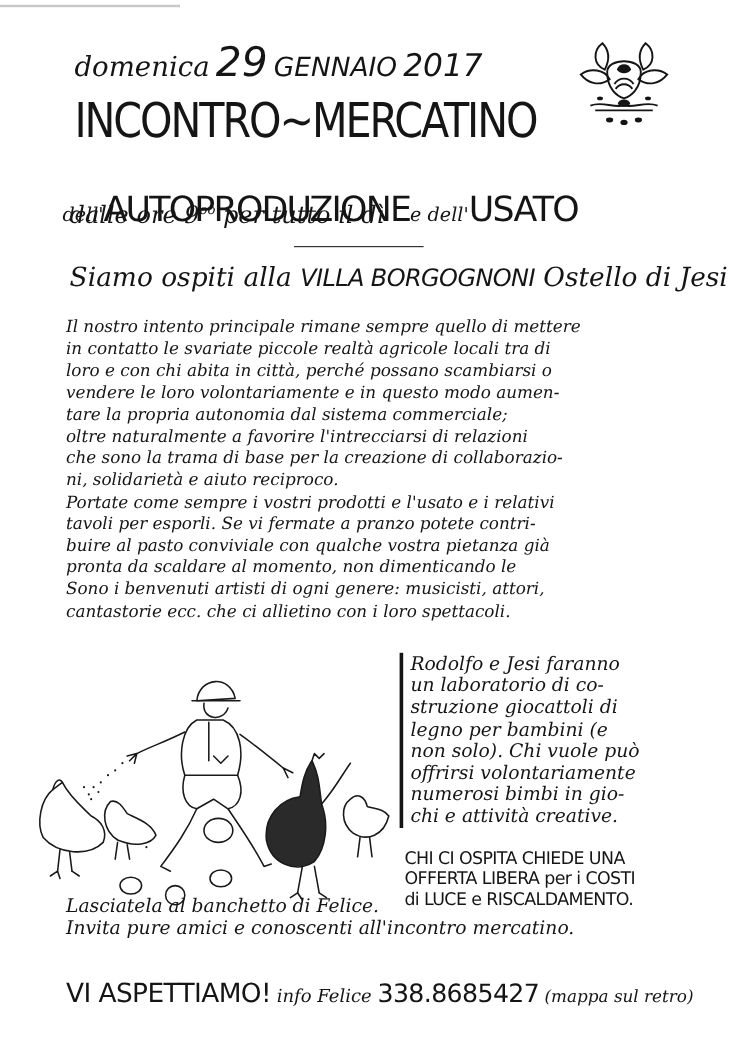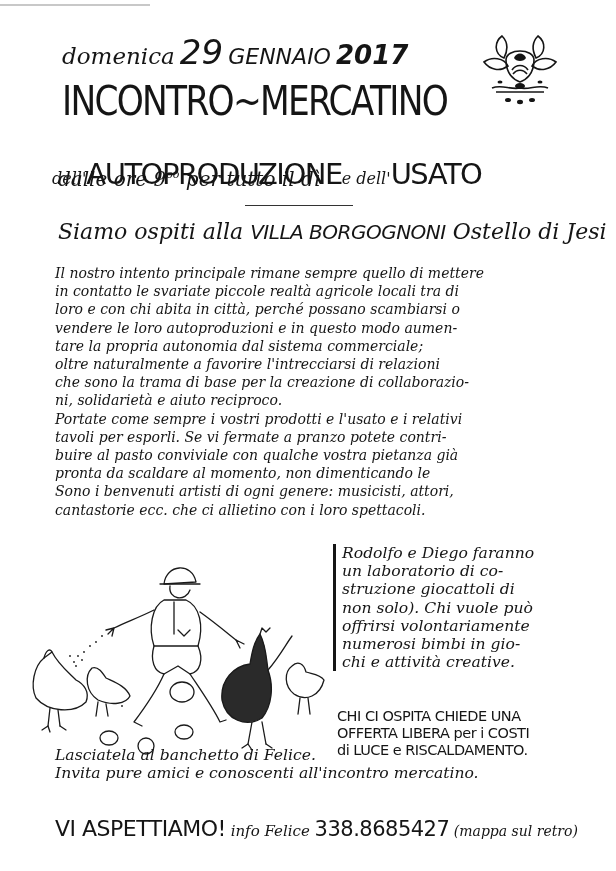--- a/index.html
+++ b/index.html
@@ -9,21 +9,21 @@
   }
   .scan-edge { position: absolute; left: 0; top: 4px; width: 150px; height: 2px; background: #c8c8c8; }
   .hand { font-family: "DejaVu Serif", serif; font-style: italic; color: #151515; }
   .caps { font-family: "DejaVu Sans", sans-serif; color: #151515; letter-spacing: -0.5px; }
   .abs { position: absolute; white-space: nowrap; }
 
   #date-line { left: 62px; top: 32px; }
   #date-line .day { font-size: 23px; }
   #date-line .num { font-size: 34px; font-family: "DejaVu Sans", sans-serif; font-weight: normal; }
   #date-line .month { font-size: 22px; font-family: "DejaVu Sans", sans-serif; letter-spacing: 0px; }
-  #date-line .year { font-size: 26px; font-family: "DejaVu Sans", sans-serif; font-weight: bold; }
+  #date-line .year { font-size: 26px; font-family: "DejaVu Sans", sans-serif; }
 
   #title { left: 62px; top: 78px; font-size: 40px; letter-spacing: -2px; transform: scaleX(0.86); transform-origin: left; }
   #subtitle { left: 52px; top: 133px; margin-top: 24px; }
   #subtitle .small { font-size: 16px; }
   #subtitle .big { font-size: 29px; letter-spacing: -1.5px; }
   #hours { left: 58px; top: 167px; font-size: 20px; }
   #hours sup { font-size: 11px; }
   #rule { position: absolute; left: 245px; top: 205px; width: 108px; height: 1px; background: #333; }
 
   #venue { left: 58px; top: 219px; font-size: 22px; }
@@ -97,21 +97,21 @@
 <div id="rule"></div>
 
 <div id="venue" class="abs hand">
   <span>Siamo ospiti alla </span><span class="caps">VILLA BORGOGNONI</span><span> Ostello di Jesi</span>
 </div>
 
 <div id="body-text" class="hand">
   <span class="line">Il nostro intento principale rimane sempre quello di mettere</span>
   <span class="line">in contatto le svariate piccole realtà agricole locali tra di</span>
   <span class="line">loro e con chi abita in città, perché possano scambiarsi o</span>
-  <span class="line">vendere le loro autoproduzioni e in questo modo aumen-</span>
+  <span class="line">vendere le loro volontariamente e in questo modo aumen-</span>
   <span class="line">tare la propria autonomia dal sistema commerciale;</span>
   <span class="line">oltre naturalmente a favorire l'intrecciarsi di relazioni</span>
   <span class="line">che sono la trama di base per la creazione di collaborazio-</span>
   <span class="line">ni, solidarietà e aiuto reciproco.</span>
   <span class="line">Portate come sempre i vostri prodotti e l'usato e i relativi</span>
   <span class="line">tavoli per esporli.  Se vi fermate a pranzo potete contri-</span>
   <span class="line">buire al pasto conviviale con qualche vostra pietanza già</span>
   <span class="line">pronta da scaldare al momento, non dimenticando le</span>
   <span class="line">Sono i benvenuti artisti di ogni genere: musicisti, attori,</span>
   <span class="line">cantastorie ecc. che ci allietino con i loro spettacoli.</span>
@@ -171,23 +171,24 @@
     <path d="M254 114 C266 100 272 88 278 80"></path>
     <path d="M238 166 L234 188 M248 166 L252 188"></path>
     <path d="M234 188 l-6 4 m6 -4 l4 6 M252 188 l6 4"></path>
 
     <path d="M278 110 C270 116 270 130 280 138 C292 146 306 140 310 124 C306 118 298 118 292 116 C290 108 284 104 278 110 Z" fill="#fff"></path>
     <path d="M286 142 L284 158 M294 142 L296 158"></path>
   </g>
 </svg>
 
 <div id="workshop" class="hand">
-  <span class="line">Rodolfo e Diego faranno</span>
+  <span class="line">Rodolfo e Jesi faranno</span>
   <span class="line">un laboratorio  di co-</span>
   <span class="line">struzione giocattoli di</span>
+  <span class="line">legno per  bambini (e</span>
   <span class="line">non solo). Chi vuole può</span>
   <span class="line">offrirsi volontariamente</span>
   <span class="line">numerosi bimbi in gio-</span>
   <span class="line">chi e attività creative.</span>
 </div>
 
 <div id="offer" class="caps">
   <span class="line">CHI CI OSPITA CHIEDE UNA</span>
   <span class="line">OFFERTA LIBERA per i COSTI</span>
   <span class="line">di LUCE e RISCALDAMENTO.</span>

